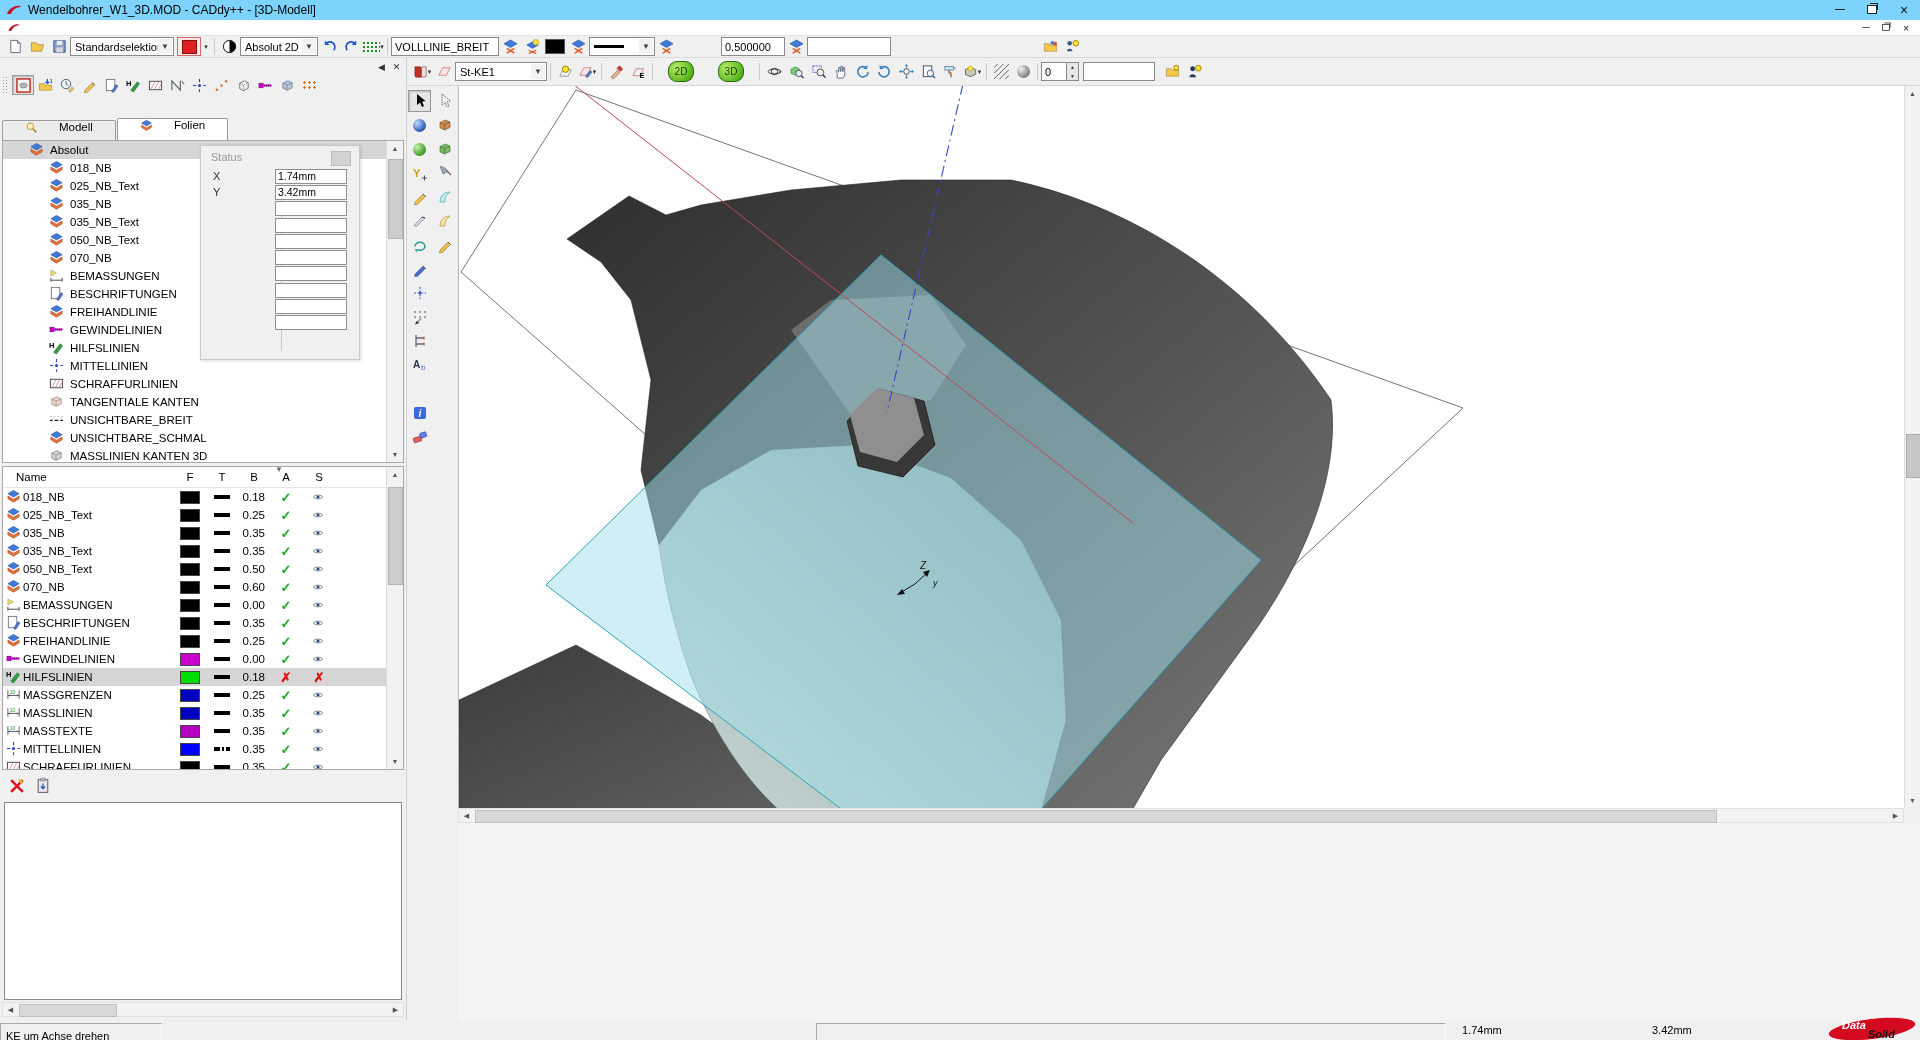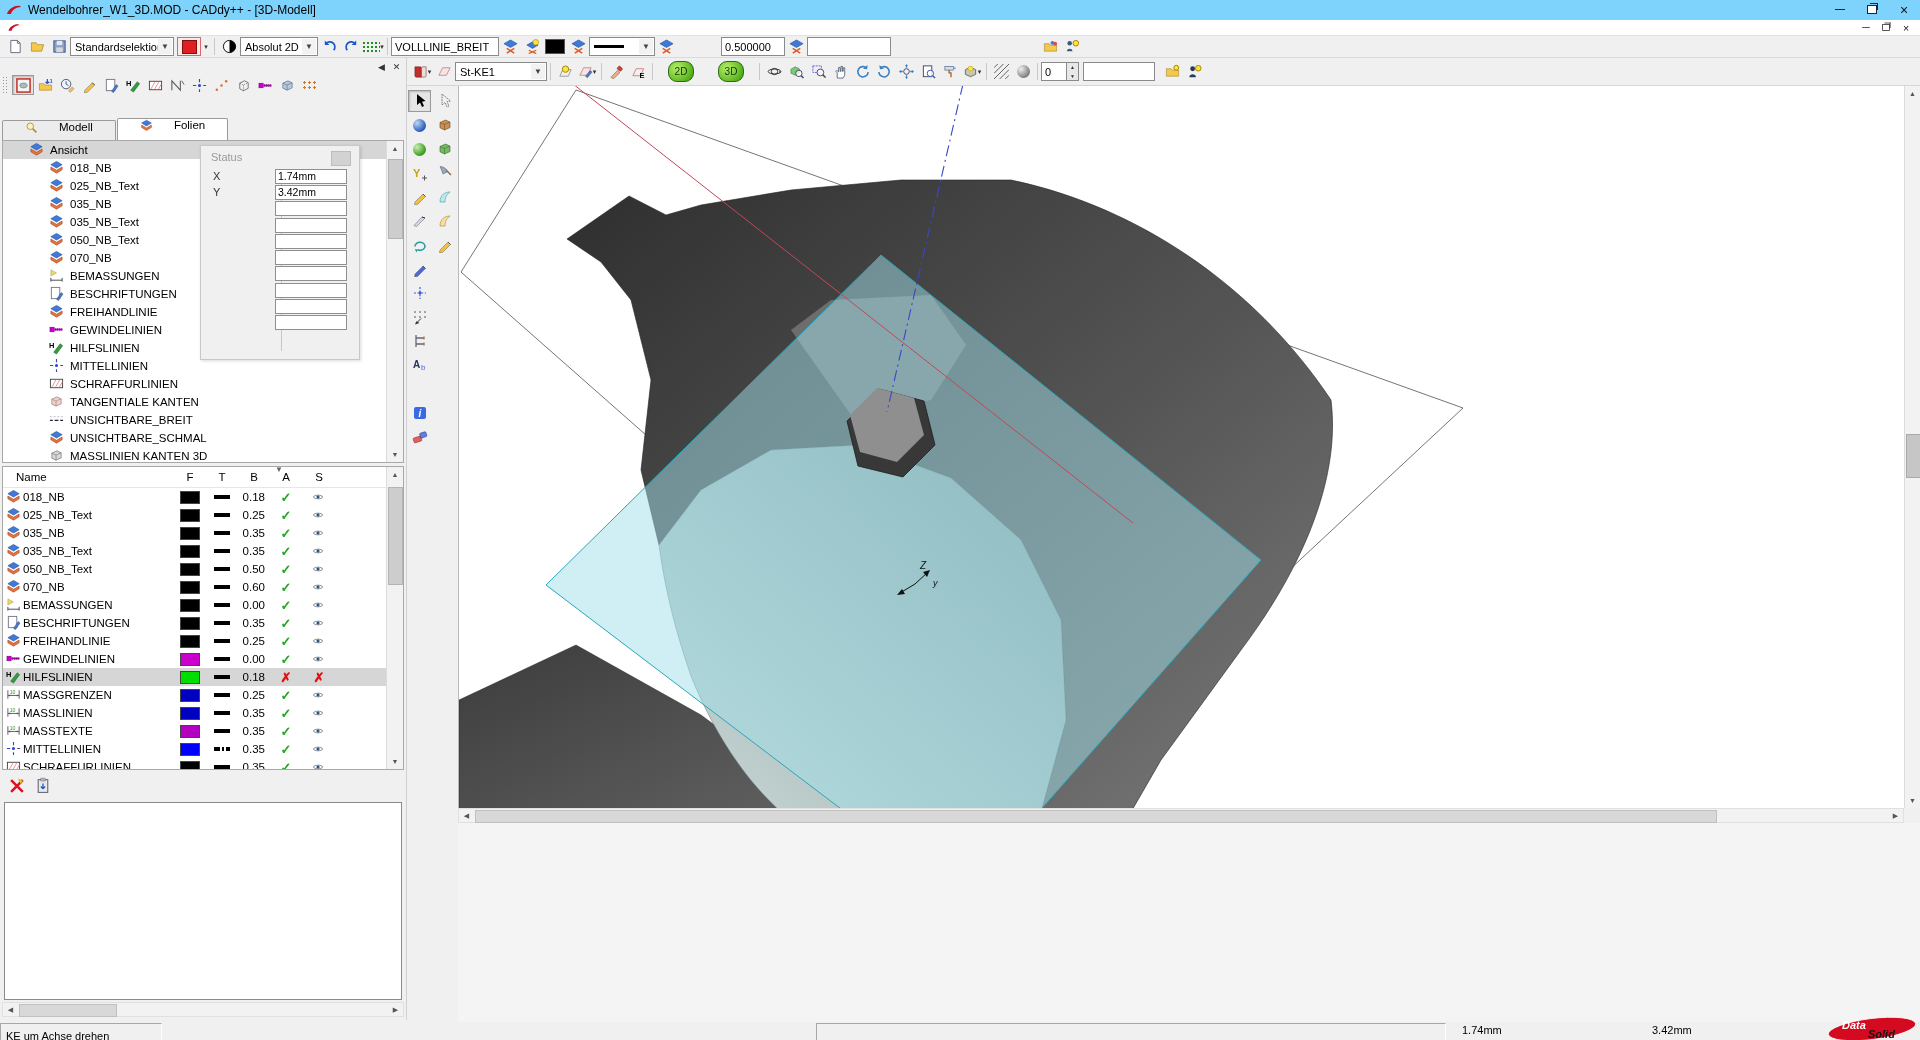--- a/index.html
+++ b/index.html
@@ -584,21 +584,21 @@
         </div>
       </div>
 
     <div id="tree">
       <div id="tree-rows">
           <div class="trow root">
             <span class="ticon"><svg viewBox="0 0 16 16">
                 <path d="M8 1.5 14 5 8 8.5 2 5Z" fill="#3f7ad6" stroke="#1a4a9e" stroke-width=".6"></path>
                 <path d="M2 7.5 8 11l6-3.5v3L8 14 2 10.5Z" fill="#e8743c" stroke="#a33c14" stroke-width=".6"></path>
               </svg></span>
-            <span>Ansicht</span>
+            <span>Absolut</span>
           </div>
           <div class="trow child">
             <span class="ticon"><svg viewBox="0 0 16 16">
                 <path d="M8 1.5 14 5 8 8.5 2 5Z" fill="#3f7ad6" stroke="#1a4a9e" stroke-width=".6"></path>
                 <path d="M2 7.5 8 11l6-3.5v3L8 14 2 10.5Z" fill="#e8743c" stroke="#a33c14" stroke-width=".6"></path>
               </svg></span>
             <span>018_NB</span>
           </div>
           <div class="trow child">
             <span class="ticon"><svg viewBox="0 0 16 16">

